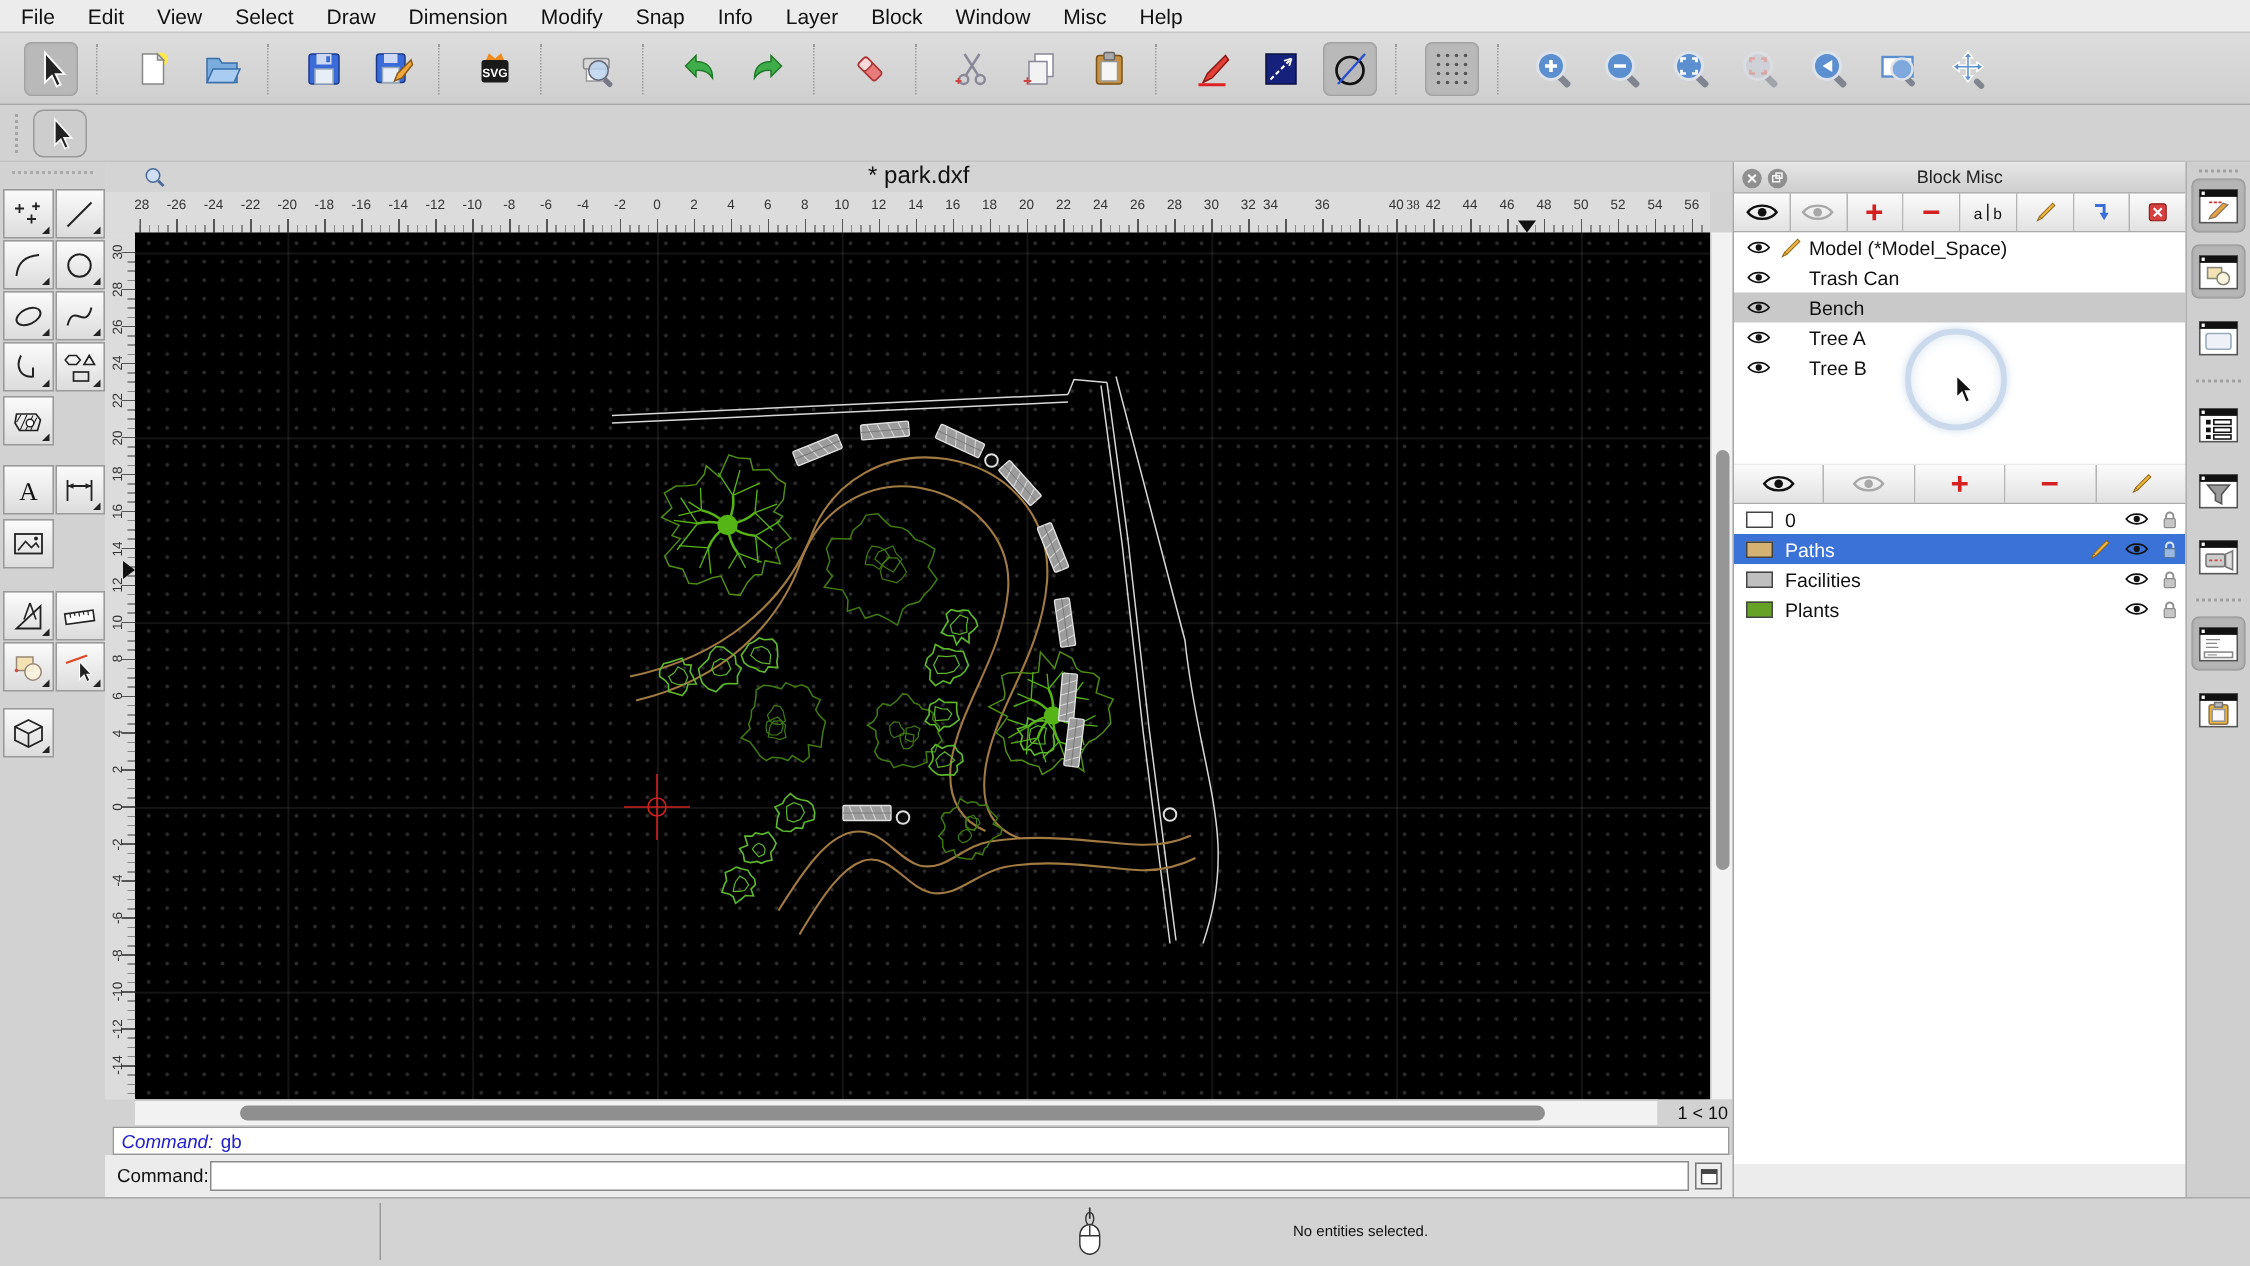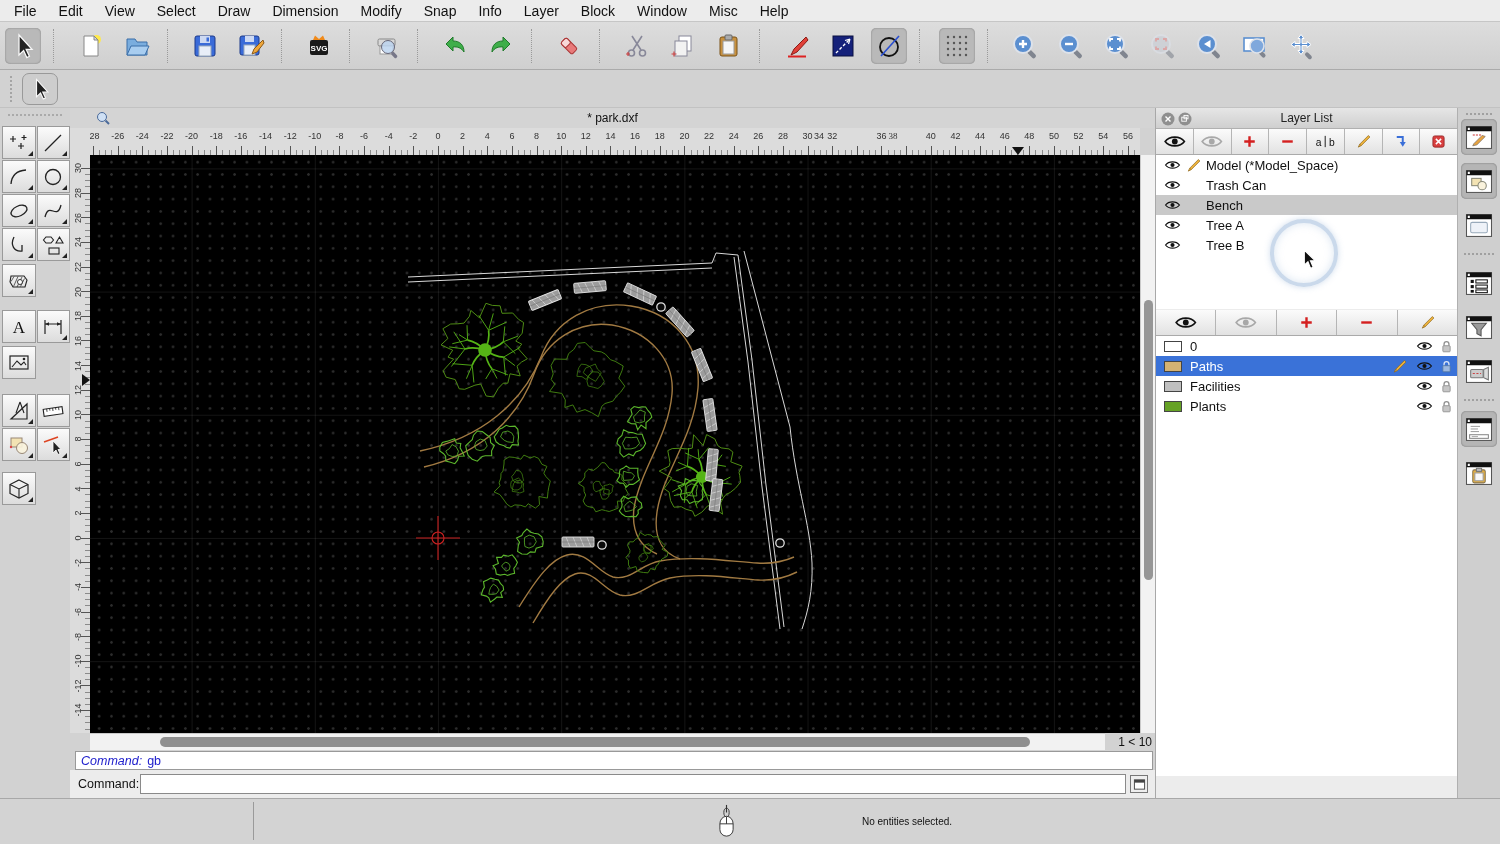--- a/index.html
+++ b/index.html
@@ -6,21 +6,21 @@
   *{box-sizing:border-box;}
   #app{position:relative;width:1500px;height:844px;background:#d2d2d2;overflow:hidden;
        font-family:"Liberation Sans",sans-serif;color:#111;}
   
   #menubar{position:absolute;left:0;top:0;width:1500px;height:22px;background:#ececec;
            display:flex;align-items:center;padding-left:14px;gap:22px;font-size:14px;border-bottom:1px solid #c6c6c6;}
   #menubar span{cursor:default;}
   
   #toolbar{position:absolute;left:0;top:22px;width:1500px;height:48px;
            background:linear-gradient(#dddddd,#cfcfcf);border-bottom:1px solid #aaa;
-           display:flex;align-items:center;padding-left:0;}
+           display:flex;align-items:center;padding-left:11px;}
   .tbbtn{width:36px;height:36px;margin:0 5px;border-radius:5px;display:flex;align-items:center;justify-content:center;}
   .tbbtn svg{width:30px;height:30px;}
   .tbbtn.active{background:#b9b9b9;box-shadow:inset 0 0 2px rgba(0,0,0,.35);}
   .tbbtn.disabled{opacity:.6;}
   .tb-sep{width:11px;height:34px;border-left:1px dotted #9a9a9a;margin:0 4px 0 7px;}
   
   #optionsbar{position:absolute;left:0;top:70px;width:1500px;height:38px;background:#d2d2d2;
               display:flex;align-items:center;padding-left:10px;border-bottom:1px solid #c2c2c2;}
   #optionsbar .handle{width:6px;height:26px;border-left:2px dotted #a5a5a5;margin-right:6px;}
   .optbtn{width:36px;height:32px;border:1px solid #999;border-radius:7px;background:#cdcdcd;
@@ -29,21 +29,21 @@
   
   #leftpal{position:absolute;left:0;top:108px;width:70px;height:642px;background:#d2d2d2;padding-top:4px;}
   #leftpal .phandle{height:6px;border-top:2px dotted #aaa;margin:2px 8px 6px 8px;}
   .palrow{display:flex;padding-left:1px;}
   .palbtn{width:34px;height:33px;background:linear-gradient(#fbfbfb,#dcdcdc);border:1px solid #9a9a9a;
           margin:0 0 1px 1px;display:flex;align-items:center;justify-content:center;position:relative;}
   .palbtn svg{width:24px;height:24px;}
   .palbtn.sub::after{content:"";position:absolute;right:2px;bottom:2px;border-left:5px solid transparent;border-bottom:5px solid #222;}
   
   #tabstrip{position:absolute;left:70px;top:108px;width:1085px;height:20px;background:#d4d4d4;
-            display:flex;align-items:center;font-size:12px;}
+            display:flex;align-items:center;font-size:16px;}
   #tabicon{position:absolute;left:25px;top:2px;width:16px;height:16px;}
   #tabtitle{margin:0 auto;color:#111;}
   #hruler{position:absolute;left:90px;top:128px;width:1050px;height:27px;background-color:#dcdcdc;
     background-image:repeating-linear-gradient(to right,#555 0 1px,transparent 1px 24.64px),
                      repeating-linear-gradient(to right,#8a8a8a 0 1px,transparent 1px 6.16px);
     background-size:100% 9px,100% 5px;background-repeat:no-repeat;background-position:3px bottom,3px bottom;overflow:hidden;}
   #hruler span{position:absolute;top:3px;width:24px;text-align:center;font-size:9px;color:#333;}
   #rulcorner{position:absolute;left:70px;top:128px;width:20px;height:27px;background:#dcdcdc;}
   #vruler{position:absolute;left:70px;top:155px;width:20px;height:578px;background-color:#dcdcdc;
     background-image:repeating-linear-gradient(to bottom,#555 0 1px,transparent 1px 24.64px),
@@ -498,23 +498,23 @@
       <span style="left: 508.48px;">14</span>
       <span style="left: 533.12px;">16</span>
       <span style="left: 557.76px;">18</span>
       <span style="left: 582.4px;">20</span>
       <span style="left: 607.04px;">22</span>
       <span style="left: 631.68px;">24</span>
       <span style="left: 656.32px;">26</span>
       <span style="left: 680.96px;">28</span>
       <span style="left: 705.6px;">30</span>
       <span style="left: 730.24px;">32</span>
-      <span style="left: 717px;">34</span>
+      <span style="left: 745px;">34</span>
       <span style="left: 779.52px;">36</span>
-      <span style="left: 791px; font-family: Liberation Serif, serif;">38</span>
+      <span style="left: 840px; font-family: Liberation Serif, serif;">38</span>
       <span style="left: 828.8px;">40</span>
       <span style="left: 853.44px;">42</span>
       <span style="left: 878.08px;">44</span>
       <span style="left: 902.72px;">46</span>
       <span style="left: 927.36px;">48</span>
       <span style="left: 952px;">50</span>
       <span style="left: 976.64px;">52</span>
       <span style="left: 1001.28px;">54</span>
       <span style="left: 1025.92px;">56</span>
       <div class="hmarker" style="left: 922.149px;"></div>
@@ -752,21 +752,21 @@
     <div class="ptitle">
       <span class="pclose"><svg viewBox="0 0 14 14">
             <circle cx="7" cy="7" r="6.5" fill="#8f8f8f"></circle>
             <path d="M4.5,4.5 L9.5,9.5 M9.5,4.5 L4.5,9.5" stroke="#fff" stroke-width="1.4"></path>
           </svg></span>
       <span class="pfloat"><svg viewBox="0 0 14 14">
             <circle cx="7" cy="7" r="6.5" fill="#8f8f8f"></circle>
             <rect x="3.8" y="5.2" width="4.6" height="4" fill="none" stroke="#fff" stroke-width="0.9"></rect>
             <rect x="6" y="3.4" width="4" height="3.4" fill="none" stroke="#fff" stroke-width="0.9"></rect>
           </svg></span>
-      <span>Layer List</span>
+      <span>Block Misc</span>
     </div>
     <div class="ptools" id="blocktools">
         <div class="cell">
           <svg viewBox="0 0 22 14">
             <path d="M2,7 C6,1.5 16,1.5 20,7 C16,12.5 6,12.5 2,7 Z" fill="none" stroke="#111" stroke-width="1.5"></path>
             <circle cx="11" cy="7" r="2.7" fill="#111"></circle>
           </svg>
         </div>
         <div class="cell">
           <svg viewBox="0 0 22 14">

